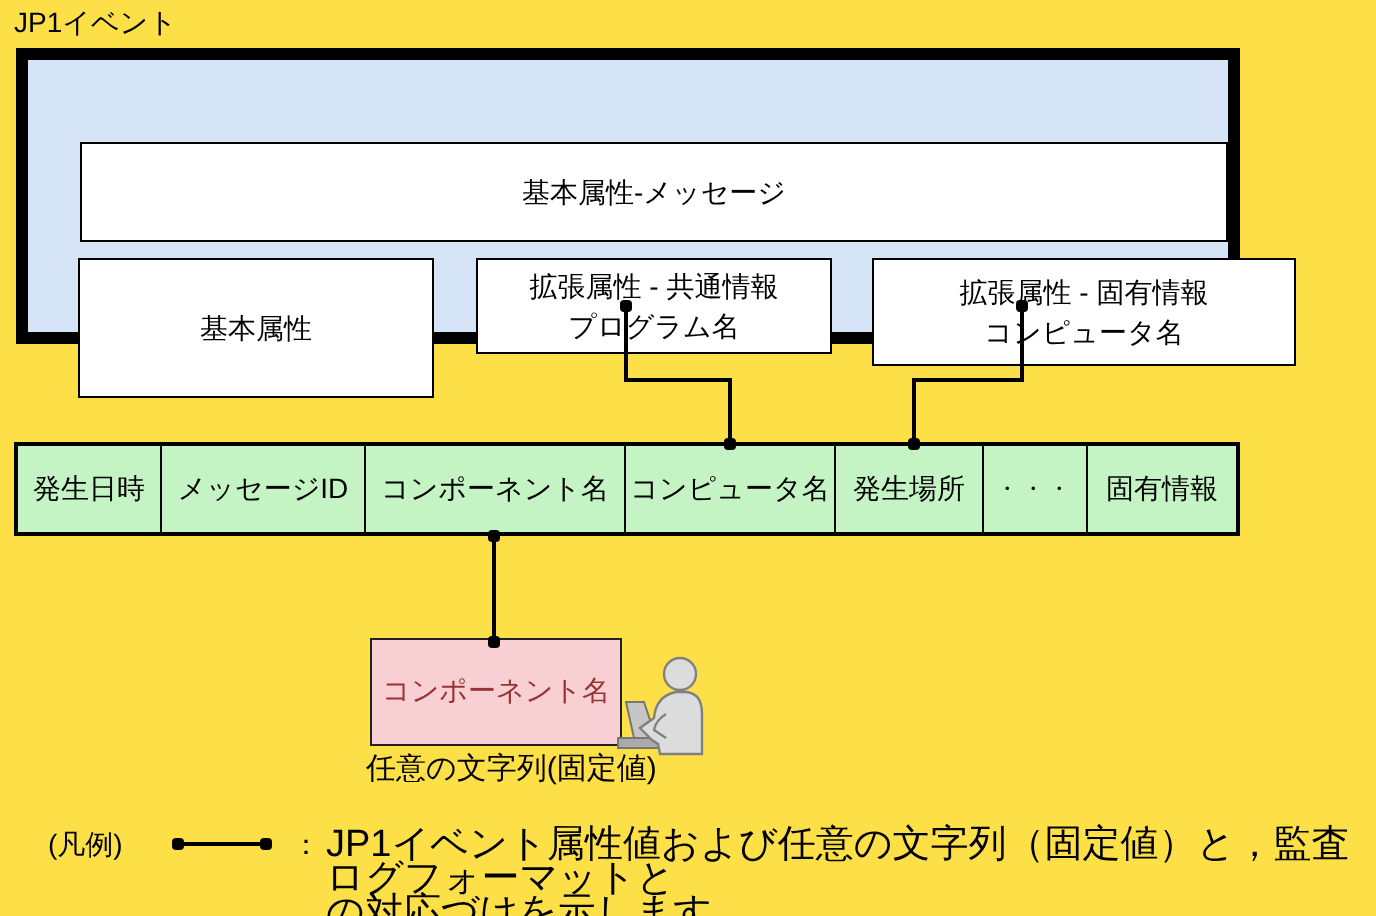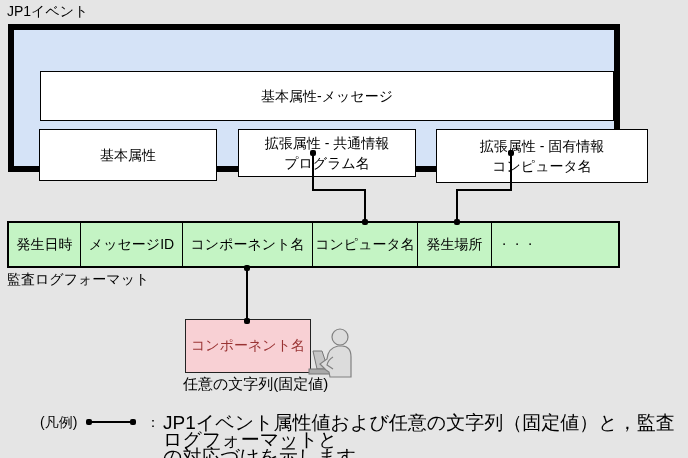--- a/index.html
+++ b/index.html
@@ -5,42 +5,42 @@
   * { box-sizing: border-box; margin: 0; padding: 0; }
   html, body { background: #ffffff; }
   body {
     font-family: "Liberation Sans", "DejaVu Sans", sans-serif;
     color: #000;
   }
   .canvas {
     position: relative;
     width: 688px;
     height: 458px;
-    background: #e5e5e5;
+    background: #fde047;
     overflow: hidden;
   }
   .lbl { position: absolute; font-size: 14px; white-space: nowrap; }
 
   
   .event-container {
     position: absolute;
     left: 8px; top: 24px; width: 612px; height: 148px;
     background: var(--event-container-fill, #d5e3f7);
     border: 6px solid #000000;
   }
   .attr-box {
     position: absolute;
     background: var(--attr-box-fill, #fff);
     border: 1px solid #000;
     display: flex; flex-direction: column;
     align-items: center; justify-content: center;
     font-size: 14px; text-align: center; line-height: 20px;
   }
   .box-message  { left: 26px;  top: 41px; width: 574px; height: 50px; }
-  .box-basic    { left: 25px;  top: 99px; width: 178px; height: 52px; align-items: center; }
+  .box-basic    { left: 25px;  top: 99px; width: 178px; height: 70px; align-items: center; }
   .box-common   { left: 224px; top: 99px; width: 178px; height: 48px; }
   .box-specific { left: 422px; top: 99px; width: 212px; height: 54px; }
 
   
   .line { position: absolute; background: var(--line-color, #000); z-index: 5; }
   .dot {
     position: absolute; width: 6px; height: 6px;
     background: var(--line-color, #000); border-radius: 2px; z-index: 6;
   }
 
@@ -69,21 +69,21 @@
     background: var(--component-box-fill, #f8d0d4);
     border: 1px solid #222;
     display: flex; align-items: center; justify-content: center;
     font-size: 14px; color: var(--component-text, #993333);
   }
   .lbl-caption { left: 183px; top: 375px; font-size: 15px; }
 
   .person-icon { position: absolute; left: 305px; top: 327px; z-index: 4; }
 
   
-  .legend-prefix { left: 40px; top: 414px; text-align: center; }
+  .legend-prefix { left: 24px; top: 414px; text-align: center; }
   .legend-colon  { left: 146px; top: 414px; }
   .legend-text {
     position: absolute; left: 163px; top: 414px; width: 515px;
     font-size: 19px; line-height: 17px;
   }
 </style>
 </head>
 <body>
 
 <div class="canvas">
@@ -131,23 +131,25 @@
       </div>
     <div class="audit-cell" style="flex:0 0 105px;">
         <span>コンピュータ名</span>
       </div>
     <div class="audit-cell" style="flex:0 0 74px;">
         <span>発生場所</span>
       </div>
     <div class="audit-cell cell-ellipsis" style="flex:0 0 52px;">
         <span>・・・</span>
       </div>
+    <div class="audit-cell">
+        <span>固有情報</span>
+      </div>
   </div>
 
-  <div class="lbl lbl-audit">監査ログフォーマット</div>
 
   <div class="line" style="left:246px; top:267px; width:2px; height:54px;"></div>
   <div class="dot" style="left:244px; top:265px;"></div>
   <div class="dot" style="left:244px; top:318px;"></div>
 
   <div class="component-box">
     <span>コンポーネント名</span>
   </div>
   <div class="lbl lbl-caption">任意の文字列(固定値)</div>
 

